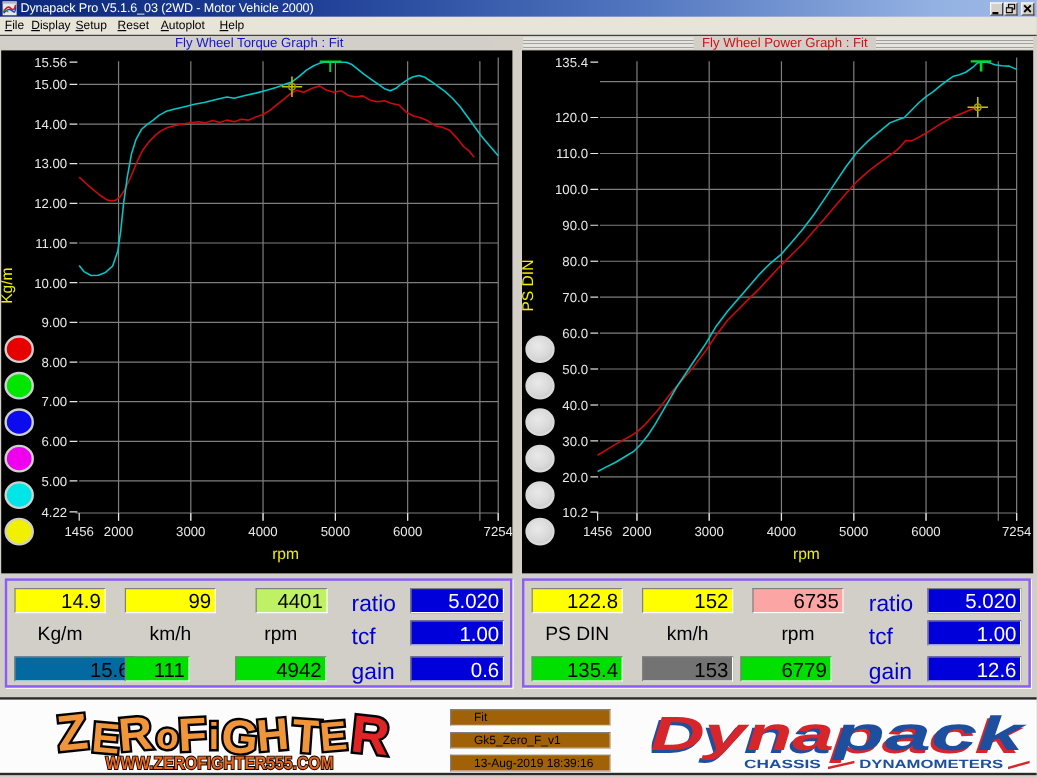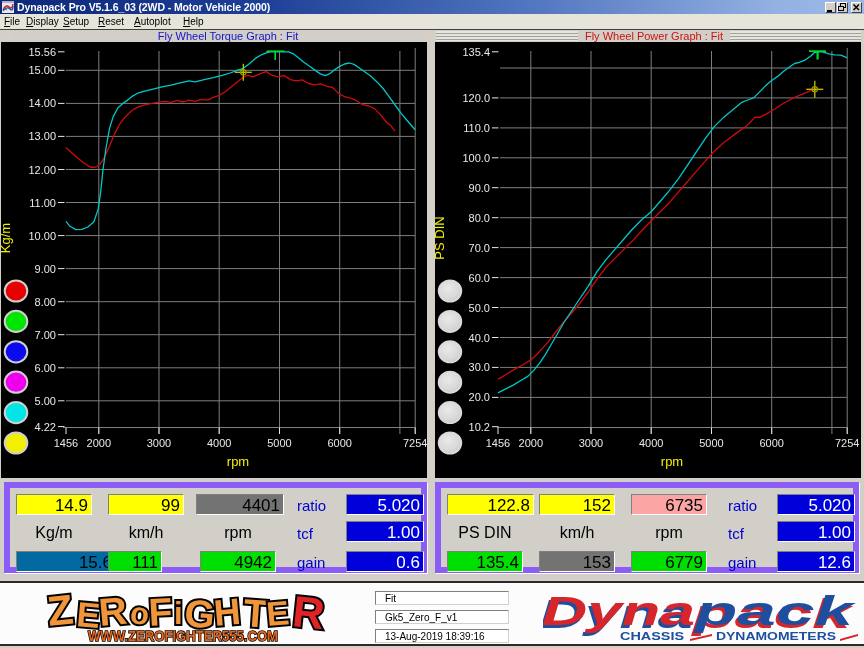--- a/index.html
+++ b/index.html
@@ -1,37 +1,37 @@
 <!DOCTYPE html>
 <html><head><meta charset="utf-8"><style>
 *{margin:0;padding:0;box-sizing:border-box}
 html,body{width:864px;height:648px;overflow:hidden}
 body{font-family:"Liberation Sans",sans-serif;background:#d4d0c8;position:relative}
 .abs{position:absolute}
 .titlebar{left:0;top:0;width:864px;height:14px;background:linear-gradient(90deg,#0c2879 0%,#1e3f96 30%,#5377c0 62%,#93b1e2 90%,#9db9e6 100%)}
 .ticon{left:2px;top:1px;width:12px;height:12px}
-.ttxt{left:17px;top:1px;color:#fff;font-size:10.5px;font-weight:bold;letter-spacing:-.1px;white-space:nowrap}
+.ttxt{left:17px;top:1px;color:#fff;font-size:10.5px;font-weight:normal;letter-spacing:-.1px;white-space:nowrap}
 .wbtn{top:2px;width:11px;height:11px;background:#d4d0c8;border:1px solid;border-color:#fff #404040 #404040 #fff;font-size:0}
 .wbtn svg{display:block}
 .menubar{left:0;top:14px;width:864px;height:15px;background:#e7e4da;font-size:10px;color:#000}
 .menubar span{position:absolute;top:2px}
 .msep{left:0;top:29px;width:864px;height:1px;background:#404040}
 .hdr{top:30px;height:12px;background:#d2cfc8;font-size:11px;line-height:12px;text-align:center}
 .hdrstripe{background:repeating-linear-gradient(180deg,#e6e4df 0 2px,#a5a29b 2px 3px);border-top:1px solid #d2cfc8;border-bottom:1px solid #d2cfc8}
 .graph{top:42px;width:426px;height:436px;background:#000}
 .tk{font-size:11px;fill:#e8e8e8;font-family:"Liberation Sans",sans-serif}
 .yl{font-size:13px;fill:#f0f000;font-family:"Liberation Sans",sans-serif}
 .botwrap{left:0;top:478px;width:864px;height:103px;background:#d2cfc9}
-.vpanel{top:4px;height:91px;border:6px solid #8b5cf6;box-shadow:1px 1px 0 #fff}
+.vpanel{top:4px;height:91px;border:2px solid #8b5cf6;box-shadow:1px 1px 0 #fff}
 .vbox{position:absolute;height:21px;border:1px solid;border-color:#808080 #fff #fff #808080;font-size:17px;text-align:right;padding:1px 3px 0 0;color:#000}
 .vlab{position:absolute;font-size:16px;color:#000;text-align:center}
-.blab{position:absolute;font-size:15px;color:#0000d0}
+.blab{position:absolute;font-size:19px;color:#0000d0}
 .bluebox{position:absolute;width:78px;height:21px;background:#0000da;border:1px solid;border-color:#808080 #fff #fff #808080;font-size:17px;color:#fff;text-align:right;padding:1px 3px 0 0}
 .white{left:0;top:581px;width:864px;height:65px;background:#fcfcfc;border-top:2px solid #2a2a2a;border-bottom:2px solid #2a2a2a}
-.inpbox{left:375px;width:134px;height:14px;background:#ffffff;border:1px solid;border-color:#808080 #d4d0c8 #d4d0c8 #808080;font-size:10px;padding:1px 0 0 9px;color:#000}
+.inpbox{left:375px;width:134px;height:14px;background:#a16207;border:1px solid;border-color:#808080 #d4d0c8 #d4d0c8 #808080;font-size:10px;padding:1px 0 0 19px;color:#000}
 </style></head><body>
 
 <div class="abs titlebar">
  <svg class="abs ticon" viewBox="0 0 12 12">
       <rect x="0" y="0" width="12" height="12" fill="#e8e8e8"></rect>
       <rect x="0" y="0" width="12" height="2" fill="#b0b0c8"></rect>
       <path d="M1 9 Q4 3 7 6 T11 3" stroke="#d02020" stroke-width="1.4" fill="none"></path>
       <path d="M1 10 Q5 5 8 8 T11 5" stroke="#2040c0" stroke-width="1.2" fill="none"></path>
       <path d="M1 7 L5 9" stroke="#20a020" stroke-width="1" fill="none"></path>
     </svg>
@@ -57,21 +57,21 @@
 <div class="abs menubar">
  <span style="left:4px"><u>F</u>ile</span>
  <span style="left:26px"><u>D</u>isplay</span>
  <span style="left:63px"><u>S</u>etup</span>
  <span style="left:98px"><u>R</u>eset</span>
  <span style="left:134px"><u>A</u>utoplot</span>
  <span style="left:183px"><u>H</u>elp</span>
 </div>
 <div class="abs msep"></div>
 
-<div class="abs hdr" style="left:12px;width:410px;padding-left:22px;color:#1414c8">Fly Wheel Torque Graph : Fit</div>
+<div class="abs hdr" style="left:0;width:410px;padding-left:22px;color:#1414c8">Fly Wheel Torque Graph : Fit</div>
 <div class="abs hdr hdrstripe" style="left:436px;width:425px"></div>
 <div class="abs hdr" style="left:578px;width:152px;background:#d2cfc8;color:#cc1414">Fly Wheel Power Graph : Fit</div>
 
 <svg class="abs graph" style="left:1px" viewBox="0 0 426 436">
 <line x1="97.8" y1="9" x2="97.8" y2="392" stroke="#7e7e7e"></line>
 <line x1="158.0" y1="9" x2="158.0" y2="392" stroke="#7e7e7e"></line>
 <line x1="218.2" y1="9" x2="218.2" y2="392" stroke="#7e7e7e"></line>
 <line x1="278.5" y1="9" x2="278.5" y2="392" stroke="#7e7e7e"></line>
 <line x1="338.7" y1="9" x2="338.7" y2="392" stroke="#7e7e7e"></line>
 <line x1="398.9" y1="9" x2="398.9" y2="392" stroke="#7e7e7e"></line>
@@ -226,44 +226,44 @@
 <ellipse cx="15" cy="309.8" rx="11.3" ry="10.6" fill="url(#gb)" stroke="#dadada" stroke-width="1.8"></ellipse>
 <ellipse cx="15" cy="340.2" rx="11.3" ry="10.6" fill="url(#gb)" stroke="#dadada" stroke-width="1.8"></ellipse>
 <ellipse cx="15" cy="370.6" rx="11.3" ry="10.6" fill="url(#gb)" stroke="#dadada" stroke-width="1.8"></ellipse>
 <ellipse cx="15" cy="401.0" rx="11.3" ry="10.6" fill="url(#gb)" stroke="#dadada" stroke-width="1.8"></ellipse>
 </svg>
 
 <div class="abs botwrap">
  <div class="abs vpanel" style="left:4px;width:423px">
       <div class="vbox" style="left:6px;top:6px;width:76px;background:#ffff00">14.9</div>
 <div class="vbox" style="left:98px;top:6px;width:76px;background:#ffff00">99</div>
-<div class="vbox" style="left:186px;top:6px;width:88px;background:#737373">4401</div>
+<div class="vbox" style="left:207px;top:6px;width:60px;background:#bef264">4401</div>
 <div class="vlab" style="left:6px;top:36px;width:76px">Kg/m</div>
 <div class="vlab" style="left:98px;top:36px;width:76px">km/h</div>
 <div class="vlab" style="left:190px;top:36px;width:76px">rpm</div>
 <div class="vbox" style="left:6px;top:63px;width:100px;background:#0369a1">15.6</div>
 <div class="vbox" style="left:98px;top:63px;width:54px;background:#00e000">111</div>
 <div class="vbox" style="left:190px;top:63px;width:76px;background:#00e000">4942</div>
 <div class="blab" style="left:287px;top:9px">ratio</div>
 <div class="blab" style="left:287px;top:37px">tcf</div>
 <div class="blab" style="left:287px;top:66px">gain</div>
 <div class="bluebox" style="left:336px;top:6px">5.020</div>
 <div class="bluebox" style="left:336px;top:33px">1.00</div>
 <div class="bluebox" style="left:336px;top:63px">0.6</div>
     </div>
  <div class="abs vpanel" style="left:435px;width:424px">
-      <div class="vbox" style="left:6px;top:6px;width:87px;background:#ffff00">122.8</div>
+      <div class="vbox" style="left:6px;top:6px;width:76px;background:#ffff00">122.8</div>
 <div class="vbox" style="left:98px;top:6px;width:76px;background:#ffff00">152</div>
 <div class="vbox" style="left:190px;top:6px;width:76px;background:#fca5a5">6735</div>
 <div class="vlab" style="left:6px;top:36px;width:76px">PS DIN</div>
 <div class="vlab" style="left:98px;top:36px;width:76px">km/h</div>
 <div class="vlab" style="left:190px;top:36px;width:76px">rpm</div>
 <div class="vbox" style="left:6px;top:63px;width:76px;background:#00e000">135.4</div>
 <div class="vbox" style="left:98px;top:63px;width:76px;background:#737373">153</div>
-<div class="vbox" style="left:190px;top:63px;width:76px;background:#00e000">6779</div>
+<div class="vbox" style="left:180px;top:63px;width:76px;background:#00e000">6779</div>
 <div class="blab" style="left:287px;top:9px">ratio</div>
 <div class="blab" style="left:287px;top:37px">tcf</div>
 <div class="blab" style="left:287px;top:66px">gain</div>
 <div class="bluebox" style="left:336px;top:6px">5.020</div>
 <div class="bluebox" style="left:336px;top:33px">1.00</div>
 <div class="bluebox" style="left:336px;top:63px">12.6</div>
     </div>
 </div>
 
 <div class="abs white"></div>

